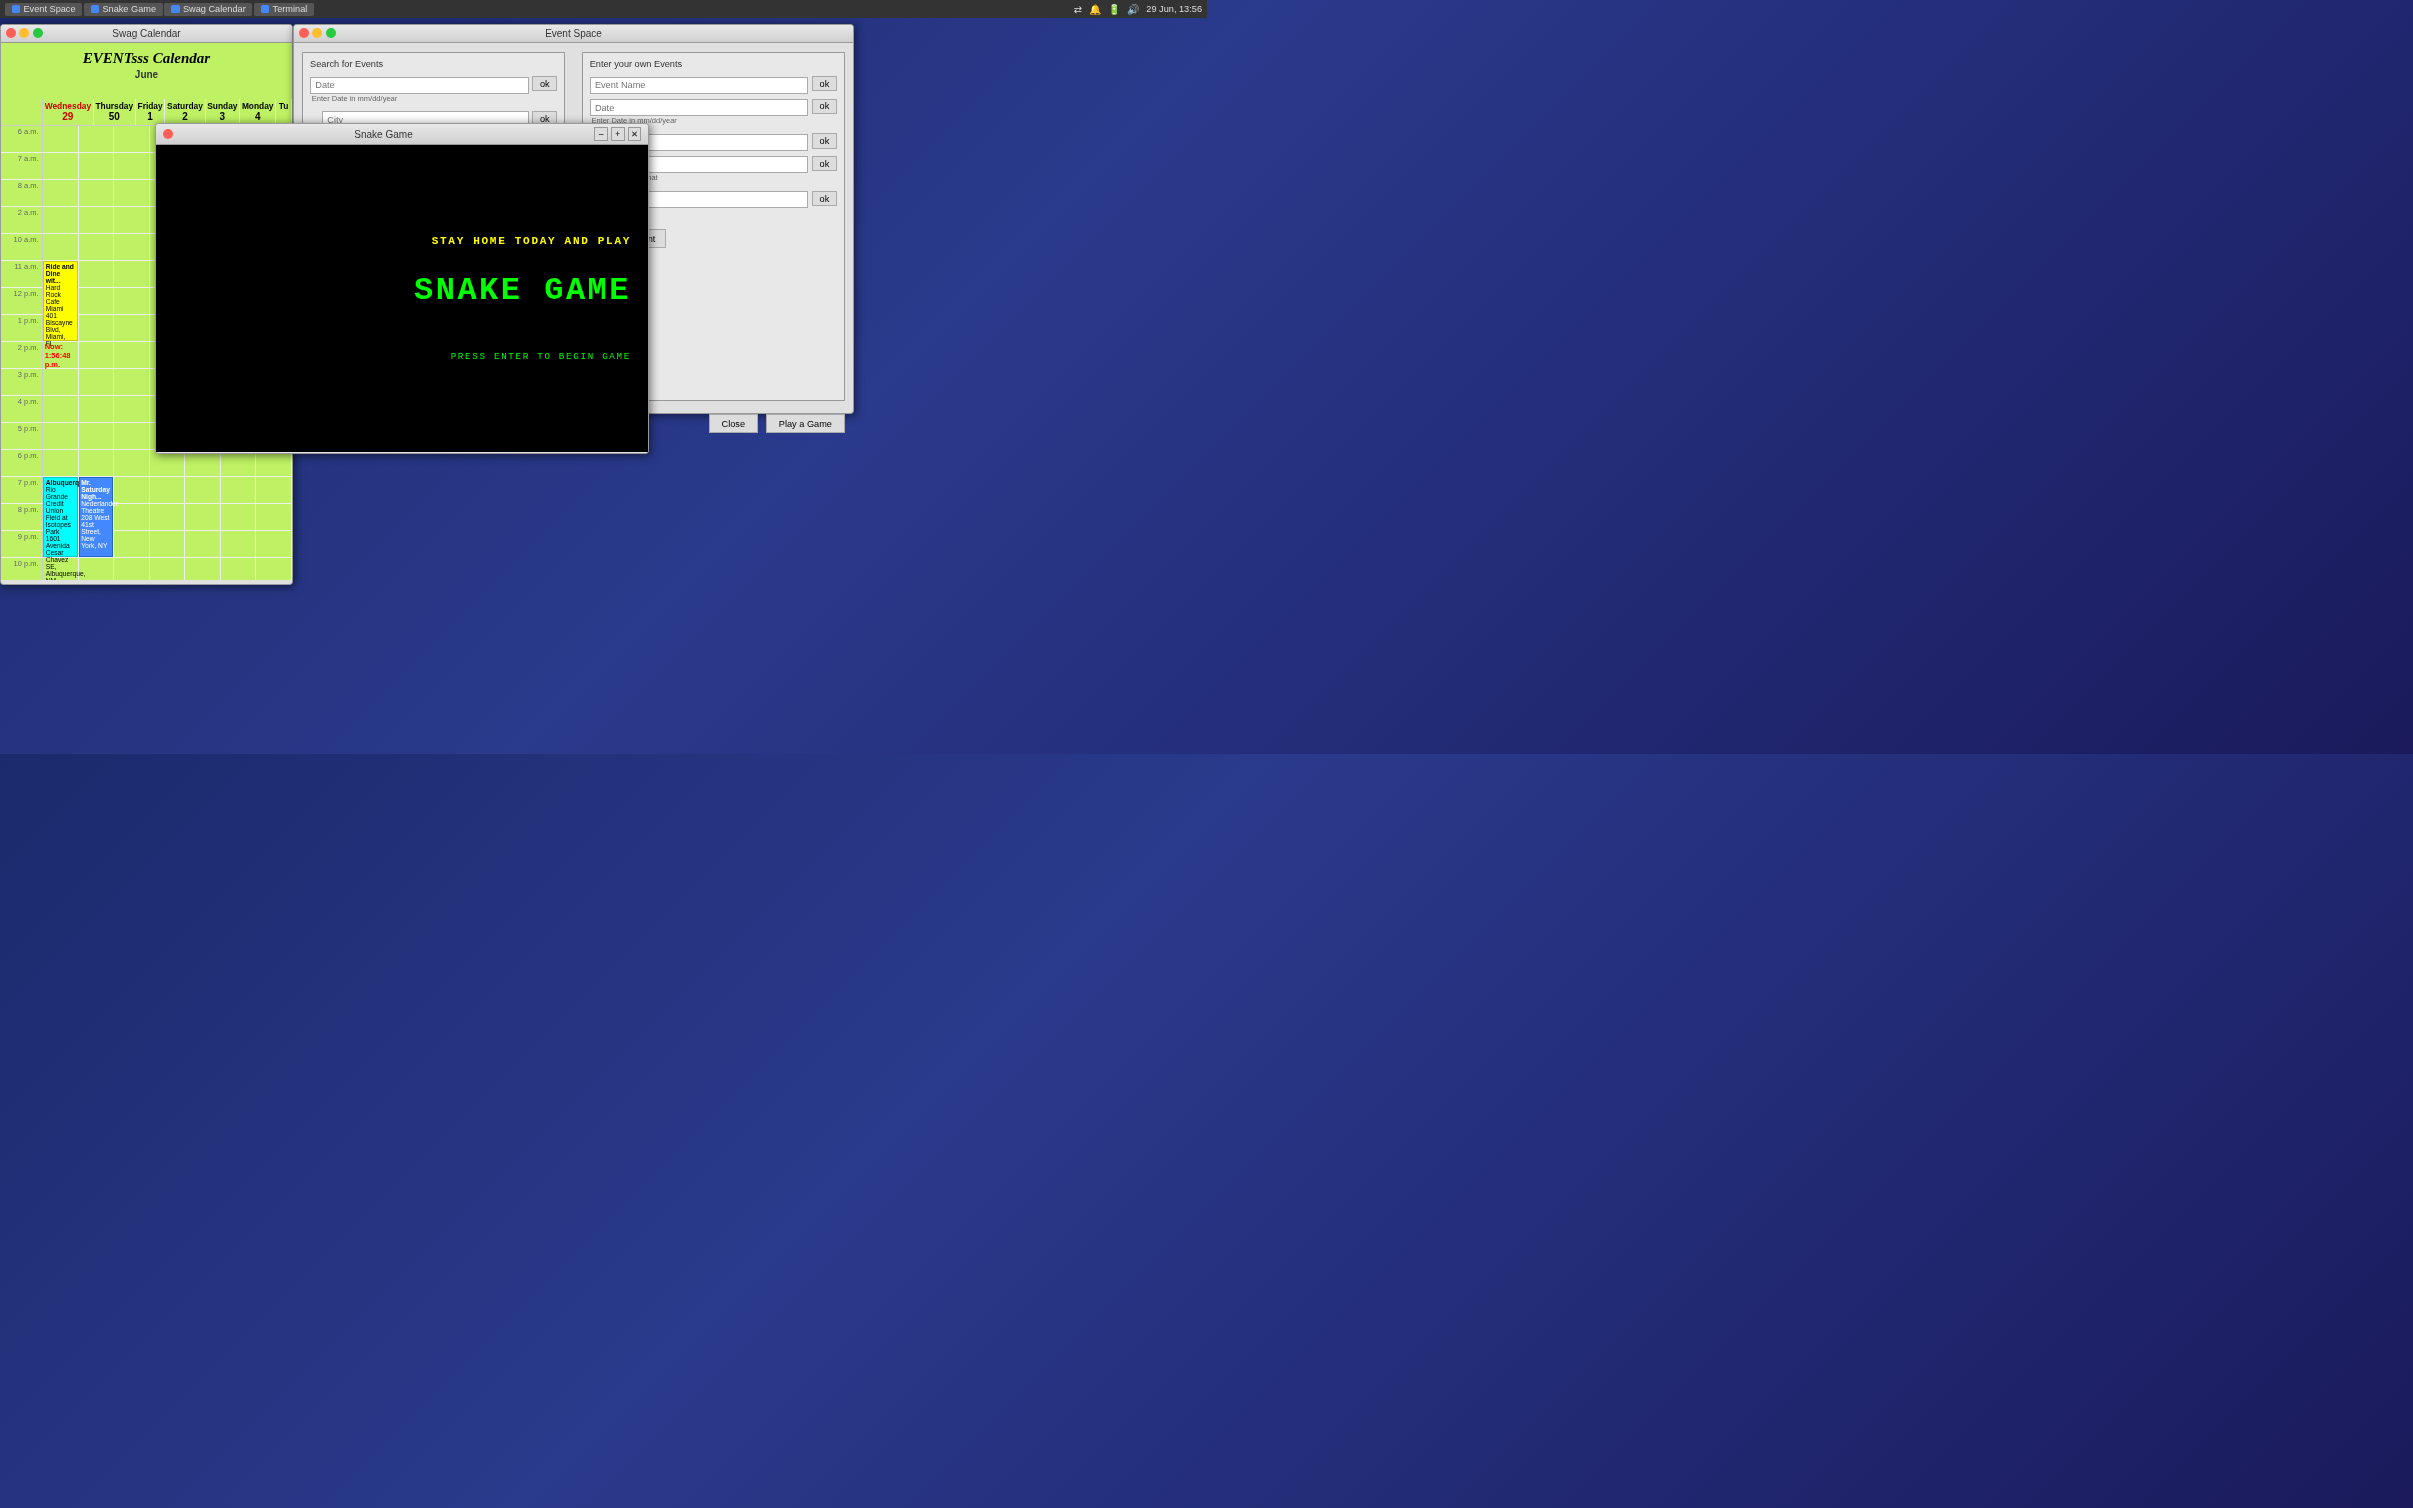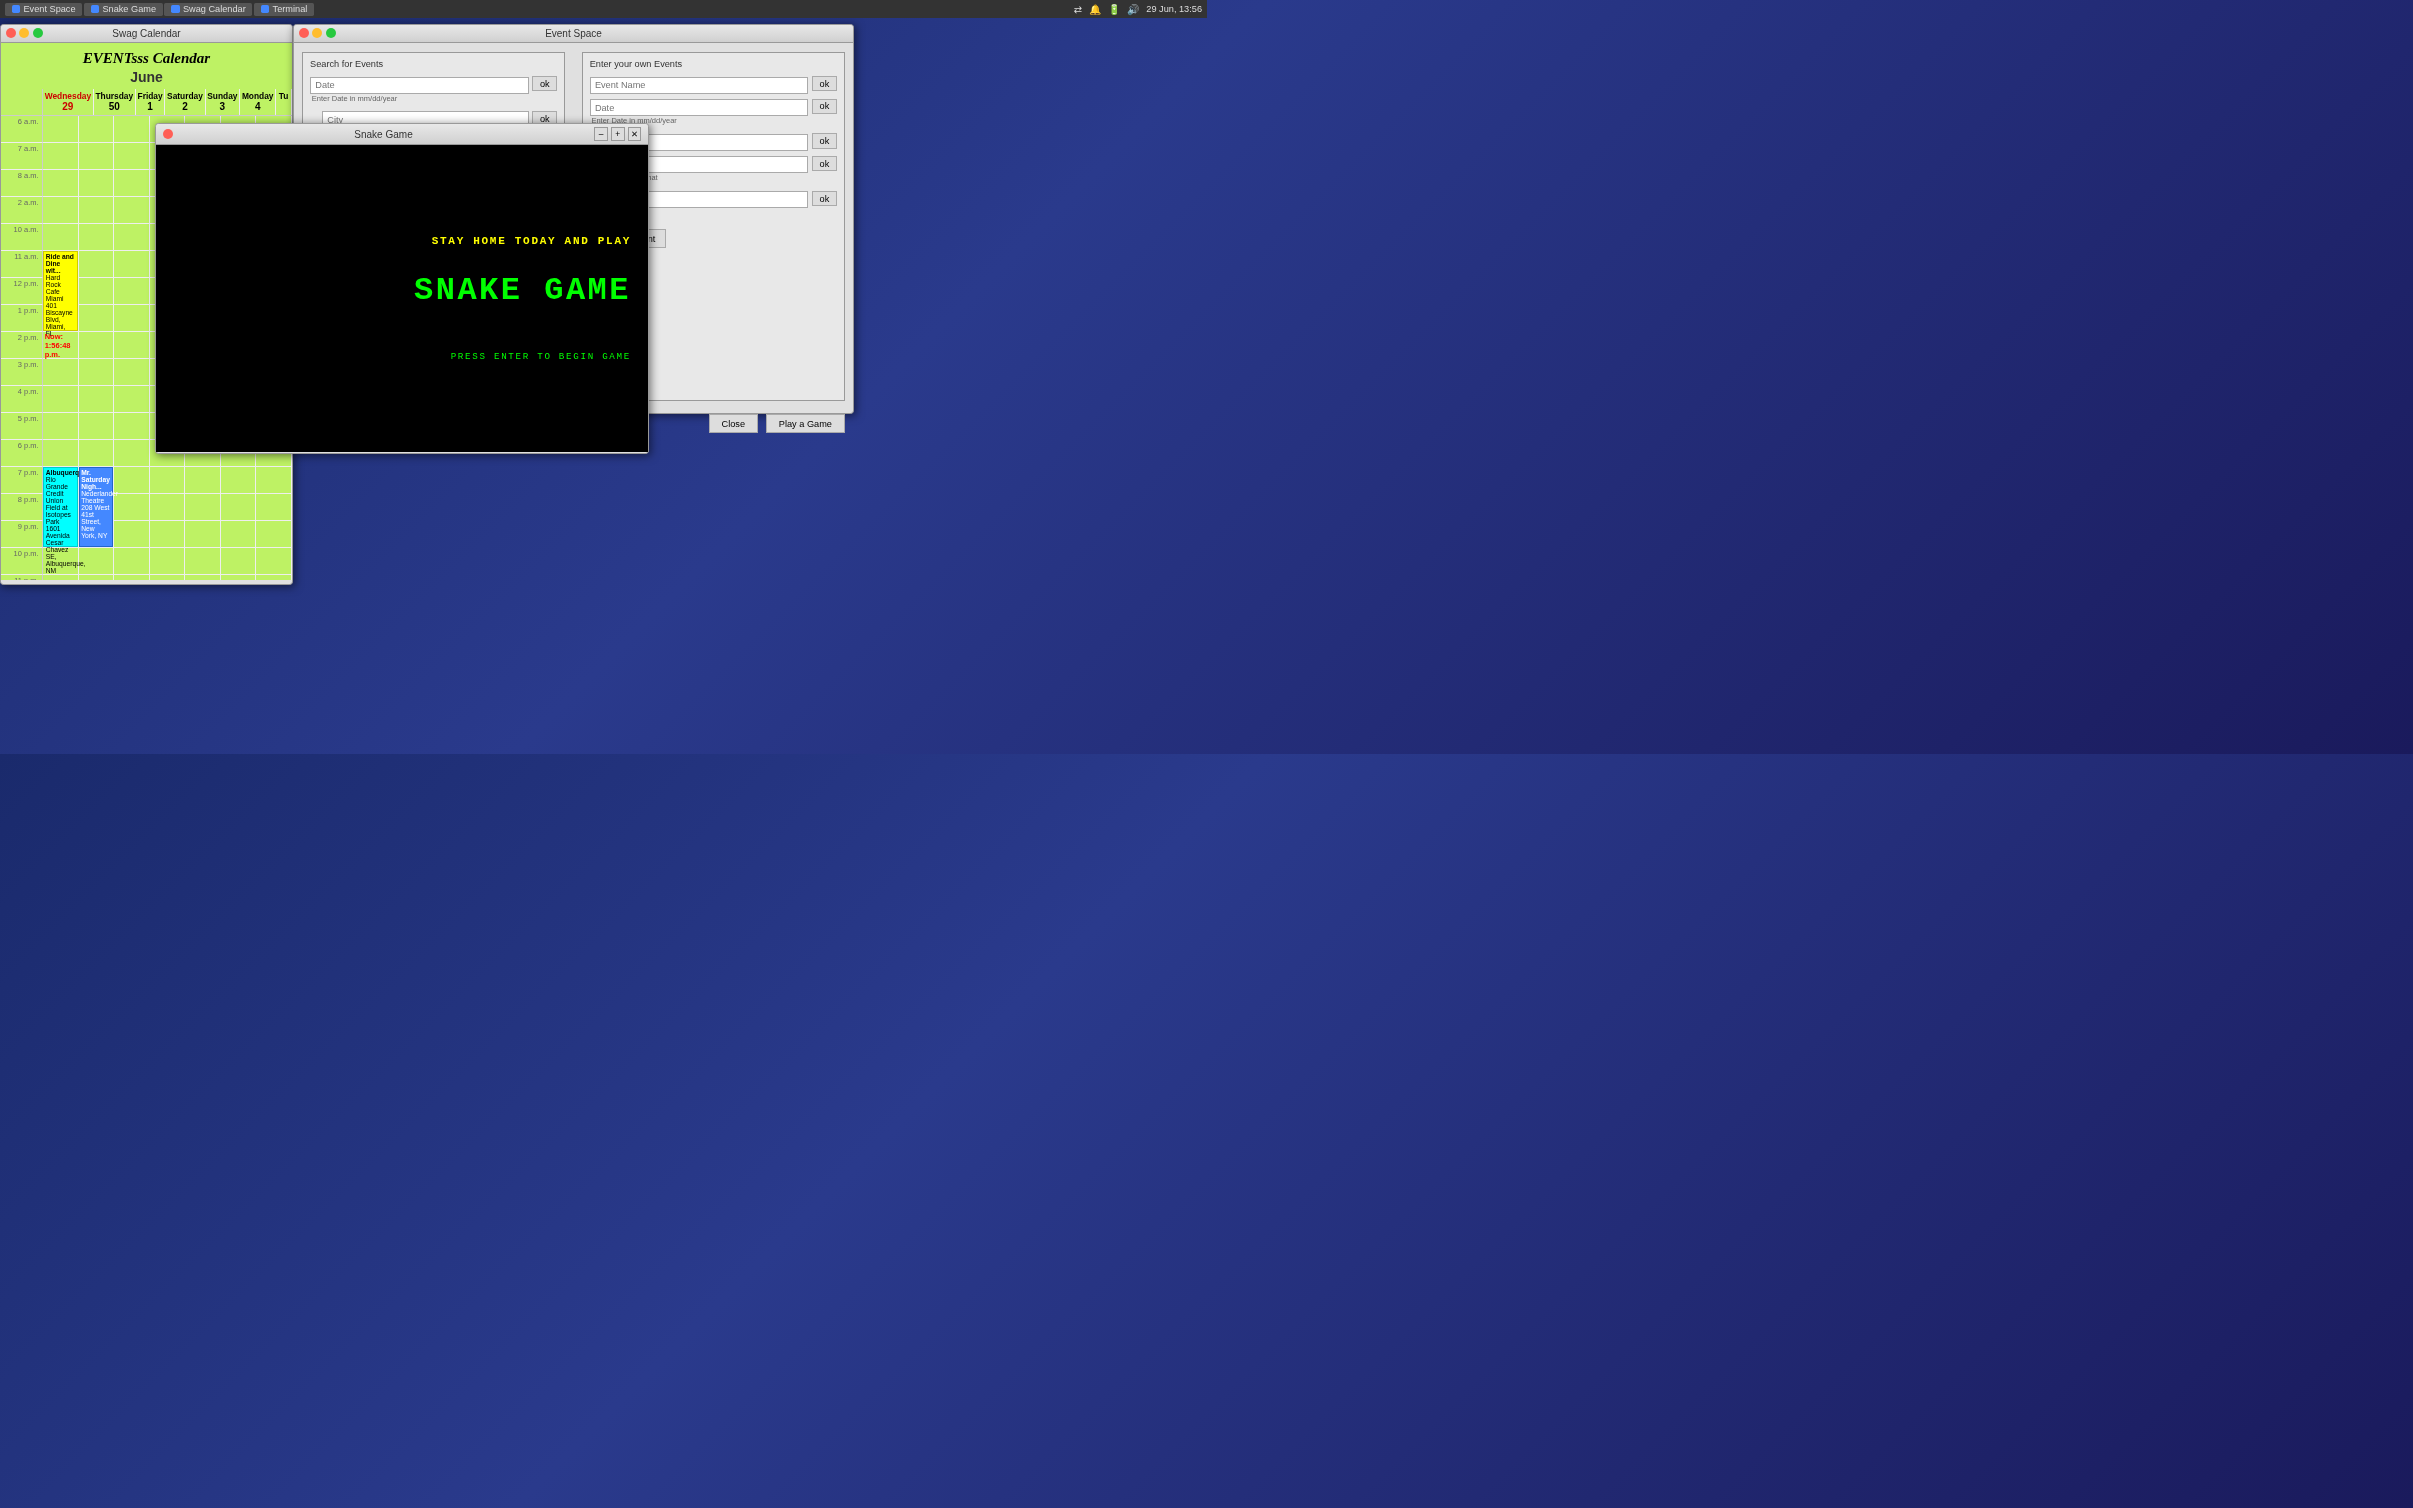--- a/index.html
+++ b/index.html
@@ -106,23 +106,23 @@
     .calendar-title {
       text-align: center;
       padding: 6.7px 0 1.7px;
       font-size: 15px;
       font-weight: bold;
       font-style: italic;
       font-family: serif;
     }
     .calendar-month {
       text-align: center;
-      font-size: 14px;
+      font-size: 10px;
       font-weight: bold;
-      margin-bottom: 4px;
+      margin-bottom: 19px;
       color: #333;
     }
     .cal-header {
       display: grid;
       grid-template-columns: 42px repeat(7, 1fr);
       border-bottom: 0.8px solid #ccc;
       font-size: 8.4px;
     }
     .cal-header-time {
       border-right: 0.8px solid #ccc;

